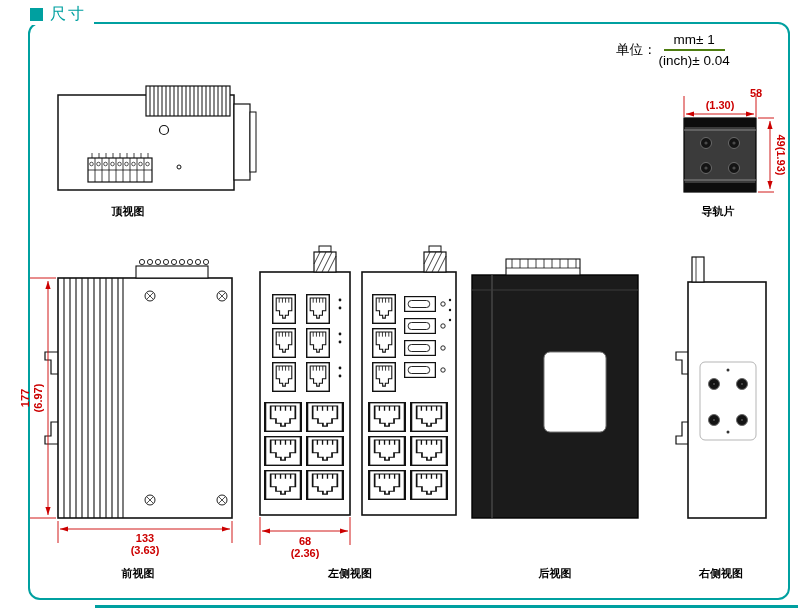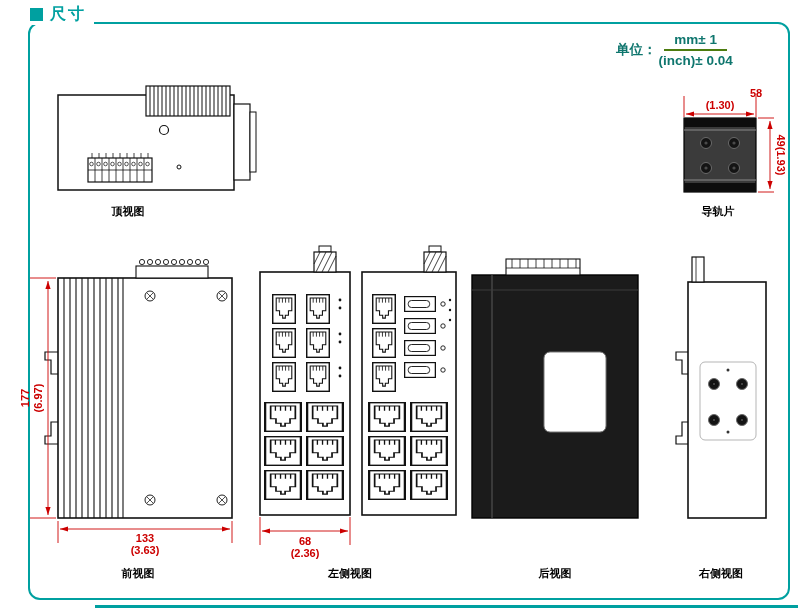--- a/index.html
+++ b/index.html
@@ -10,25 +10,25 @@
   }
   .frame {
     position:absolute; left:28px; top:22px; width:762px; height:578px;
     border:2px solid var(--accent,#00a0a0); border-radius:12px;
   }
   .titlebar {
     position:absolute; left:30px; top:4px; display:flex; align-items:center; gap:7px;
     background:#fff; padding-right:8px;
   }
   .title-square { width:13px; height:13px; background:var(--accent,#00a0a0); display:inline-block; }
-  .title-text { color:var(--accent,#00a0a0); font-weight:bold; font-size:16px; letter-spacing:2px; }
+  .title-text { color:var(--accent,#00a0a0); font-weight:normal; font-size:16px; letter-spacing:2px; }
   .footer-line { position:absolute; left:95px; top:605px; width:703px; height:3px; background:var(--accent,#00a0a0); }
 
   .unit { position:absolute; left:616px; top:32px; display:flex; align-items:center;
-          color:#0f766e; font-weight:bold; font-size:13.5px; }
+          color:#000000; font-weight:normal; font-size:13.5px; }
   .unit-frac { display:flex; flex-direction:column; align-items:center; }
   .unit-mm  { padding:0 10px 2px; border-bottom:2px solid #4d7c0f; }
   .unit-inch{ padding:2px 2px 0; }
 
   svg.art { position:absolute; left:0; top:0; }
 
   .view-label { position:absolute; transform:translateX(-50%); font-size:11px; font-weight:bold;
                 color:#000; white-space:nowrap; }
   .dim { position:absolute; color:var(--dim-color,#cc0000); font-size:11px; font-weight:bold;
          text-align:center; white-space:nowrap; }

